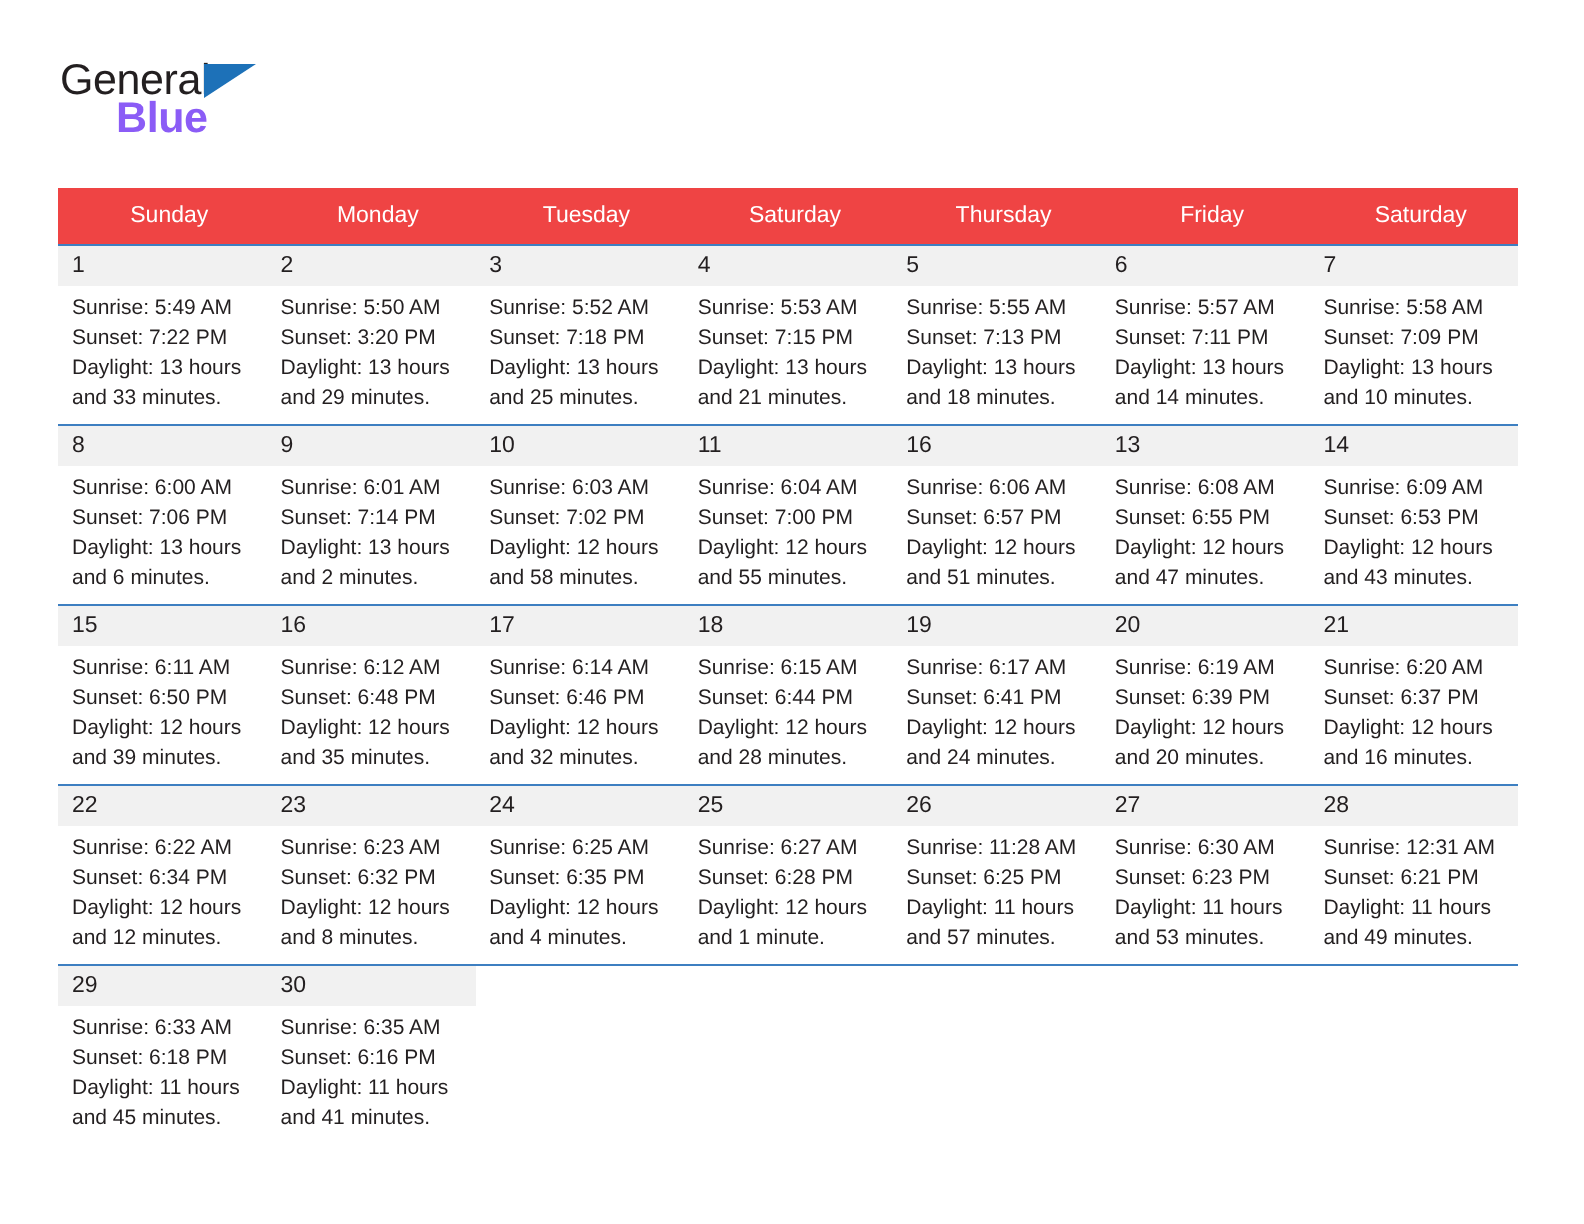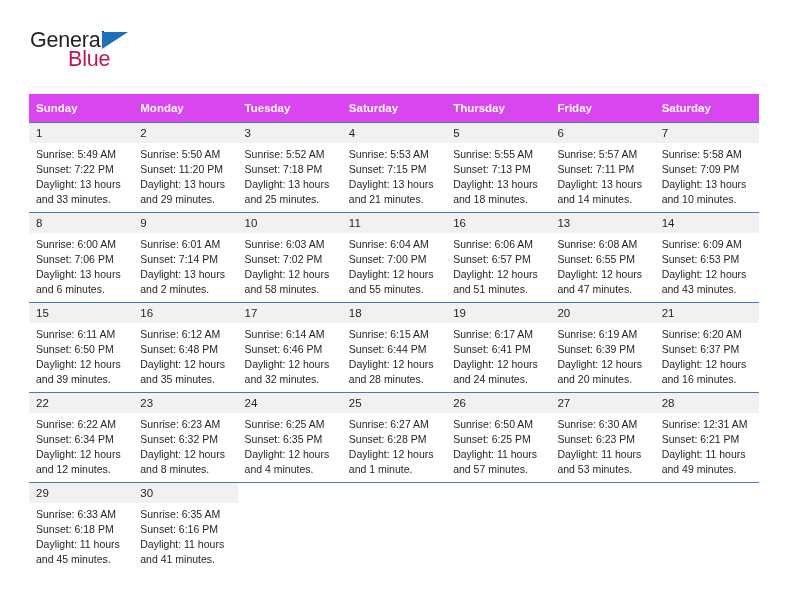--- a/index.html
+++ b/index.html
@@ -47,25 +47,26 @@
     position: absolute;
     left: 72px;
     top: 4px;
     width: 0;
     height: 0;
     border-left: 26px solid #1d71b8;
     border-bottom: 17px solid transparent;
   }
   .logo-blue {
     font-size: 21.5px;
-    color: #be185d;
+    color: #8b5cf6;
     position: absolute;
-    left: 38px;
+    left: 28px;
     top: 21px;
     letter-spacing: -0.2px;
+    font-weight: bold;
   }
   .title-block {
     text-align: right;
     padding-top: 0;
   }
   .cal-title {
     font-size: 26px;
     font-weight: normal;
     color: #231f20;
     line-height: 1.15;
@@ -84,25 +85,25 @@
     padding: 0 33px 0 29px;
     margin-top: 18px;
     box-sizing: border-box;
   }
   table.cal {
     width: 730px;
     border-collapse: collapse;
     table-layout: fixed;
   }
   table.cal th {
-    background: #d946ef;
+    background: #ef4444;
     color: #ffffff;
-    font-weight: bold;
+    font-weight: normal;
     font-size: 11.5px;
-    text-align: left;
+    text-align: center;
     padding: 5px 0 5px 7px;
     height: 18px;
     vertical-align: middle;
   }
   table.cal td {
     vertical-align: top;
     padding: 0;
     border-top: 1.4px solid #3d7fc1;
     height: 90px;
     box-sizing: border-box;
@@ -171,21 +172,21 @@
               <div>Sunrise: 5:49 AM</div>
               <div>Sunset: 7:22 PM</div>
               <div>Daylight: 13 hours</div>
               <div>and 33 minutes.</div>
             </div>
           </td>
           <td>
             <div class="daynum">2</div>
             <div class="lines">
               <div>Sunrise: 5:50 AM</div>
-              <div>Sunset: 11:20 PM</div>
+              <div>Sunset: 3:20 PM</div>
               <div>Daylight: 13 hours</div>
               <div>and 29 minutes.</div>
             </div>
           </td>
           <td>
             <div class="daynum">3</div>
             <div class="lines">
               <div>Sunrise: 5:52 AM</div>
               <div>Sunset: 7:18 PM</div>
               <div>Daylight: 13 hours</div>
@@ -395,21 +396,21 @@
             <div class="lines">
               <div>Sunrise: 6:27 AM</div>
               <div>Sunset: 6:28 PM</div>
               <div>Daylight: 12 hours</div>
               <div>and 1 minute.</div>
             </div>
           </td>
           <td>
             <div class="daynum">26</div>
             <div class="lines">
-              <div>Sunrise: 6:50 AM</div>
+              <div>Sunrise: 11:28 AM</div>
               <div>Sunset: 6:25 PM</div>
               <div>Daylight: 11 hours</div>
               <div>and 57 minutes.</div>
             </div>
           </td>
           <td>
             <div class="daynum">27</div>
             <div class="lines">
               <div>Sunrise: 6:30 AM</div>
               <div>Sunset: 6:23 PM</div>

